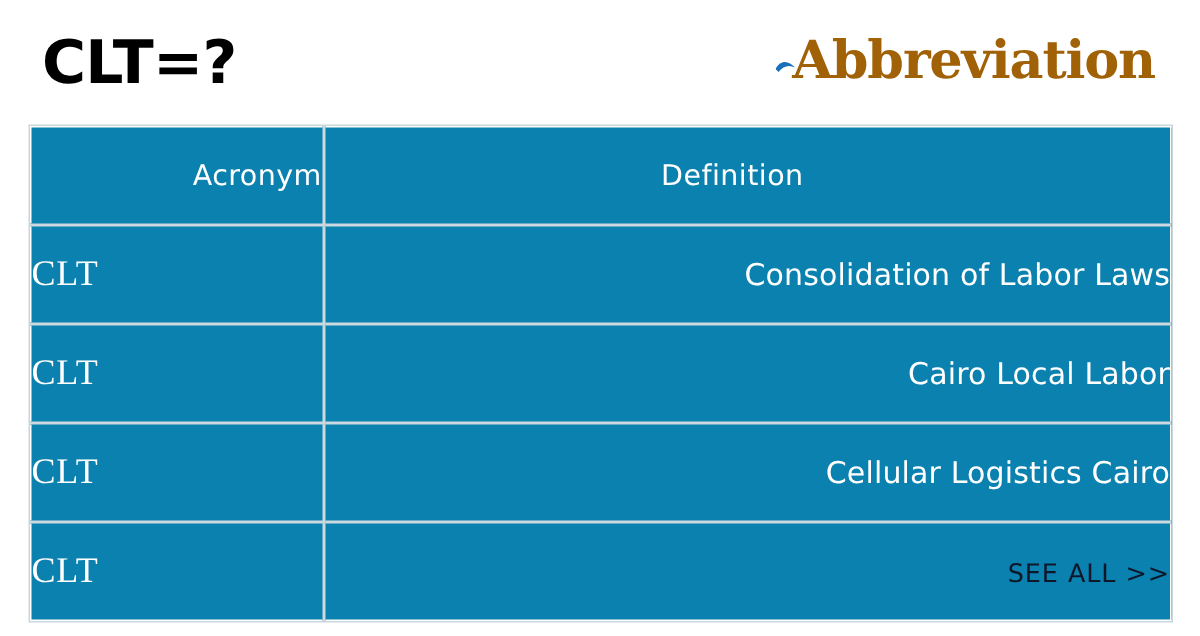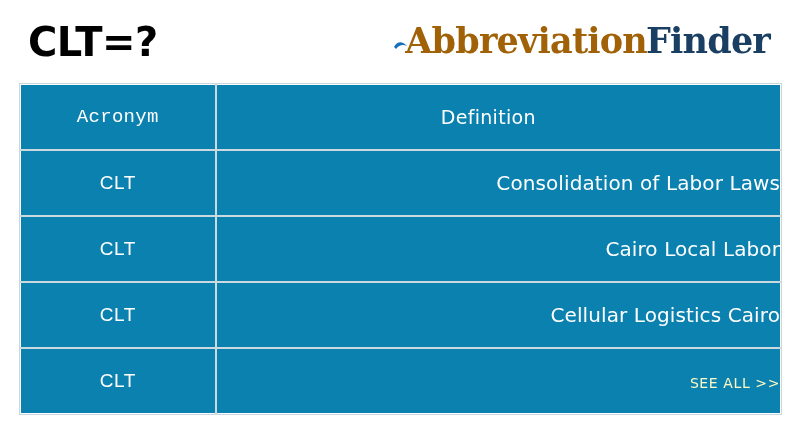--- a/index.html
+++ b/index.html
@@ -95,71 +95,69 @@
   }
   .acronym-table th:last-child,
   .acronym-table td:last-child {
     border-right: none;
   }
   .acronym-table tr:last-child td {
     border-bottom: none;
   }
 
   .cell-acronym {
-    text-align: center;
-    font-family: Liberation Sans, sans-serif;
-    font-size: 19px;
+    font-family: Liberation Serif, serif;
+    font-size: 24px;
     letter-spacing: 0.5px;
   }
   .cell-definition {
     text-align: right;
     font-family: "DejaVu Sans", sans-serif;
     font-size: 20px;
     padding-left: 14px !important;
     letter-spacing: 0.1px;
   }
   .head-acronym,
   .head-definition {
     font-family: "DejaVu Sans", sans-serif;
     font-size: 19px;
     color: #ffffff;
     letter-spacing: 0.3px;
   }
-  .head-acronym { text-align: center; font-family: Liberation Mono, monospace; }
+  .head-acronym { text-align: right; }
   .head-definition { text-align: center; }
   .head-definition .head-inner {
     display: inline-block;
     margin-left: -20px;
   }
 
   .see-all-link {
-    color: #fef9c3;
+    color: #0f172a;
     text-decoration: none;
-    font-size: 14px;
+    font-size: 17px;
     letter-spacing: 0.6px;
     cursor: pointer;
   }
 </style>
 </head>
 <body>
 
 <div class="page">
 
   <div class="header">
 
     <div class="page-title">CLT=?</div>
 
     <div class="brand-logo">
       <span class="brand-swash">
         <svg width="14" height="24" viewBox="0 0 14 24" aria-hidden="true">
           <path d="M0 16 C4 9, 9 11, 13 15 C9 13, 5 14, 2 18 Z" fill="#1a70b8"></path>
         </svg>
       </span>
       <span class="brand-part-1">Abbreviation</span>
-      <span class="brand-part-2">Finder</span>
     </div>
 
   </div>
 
   <table class="acronym-table">
     <colgroup>
       <col class="col-acronym">
       <col class="col-definition">
     </colgroup>
     <thead>

